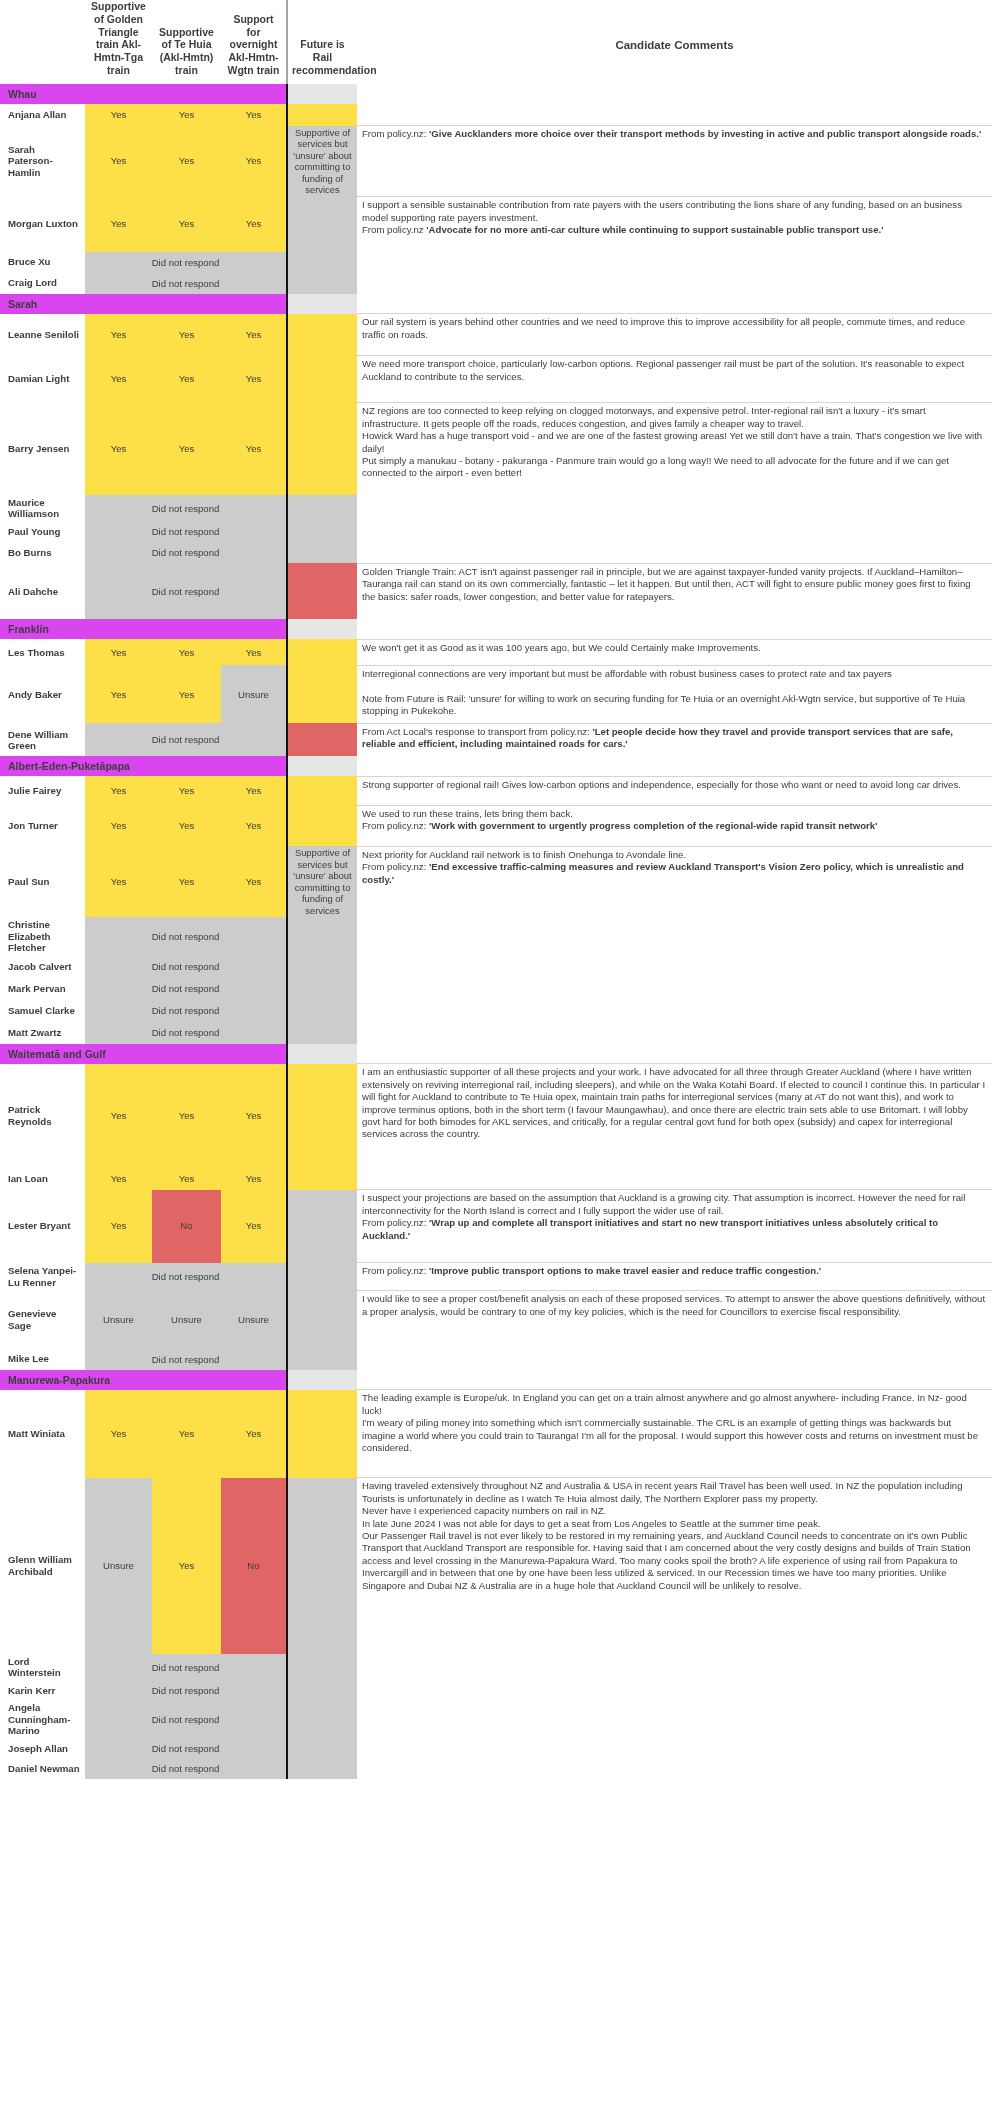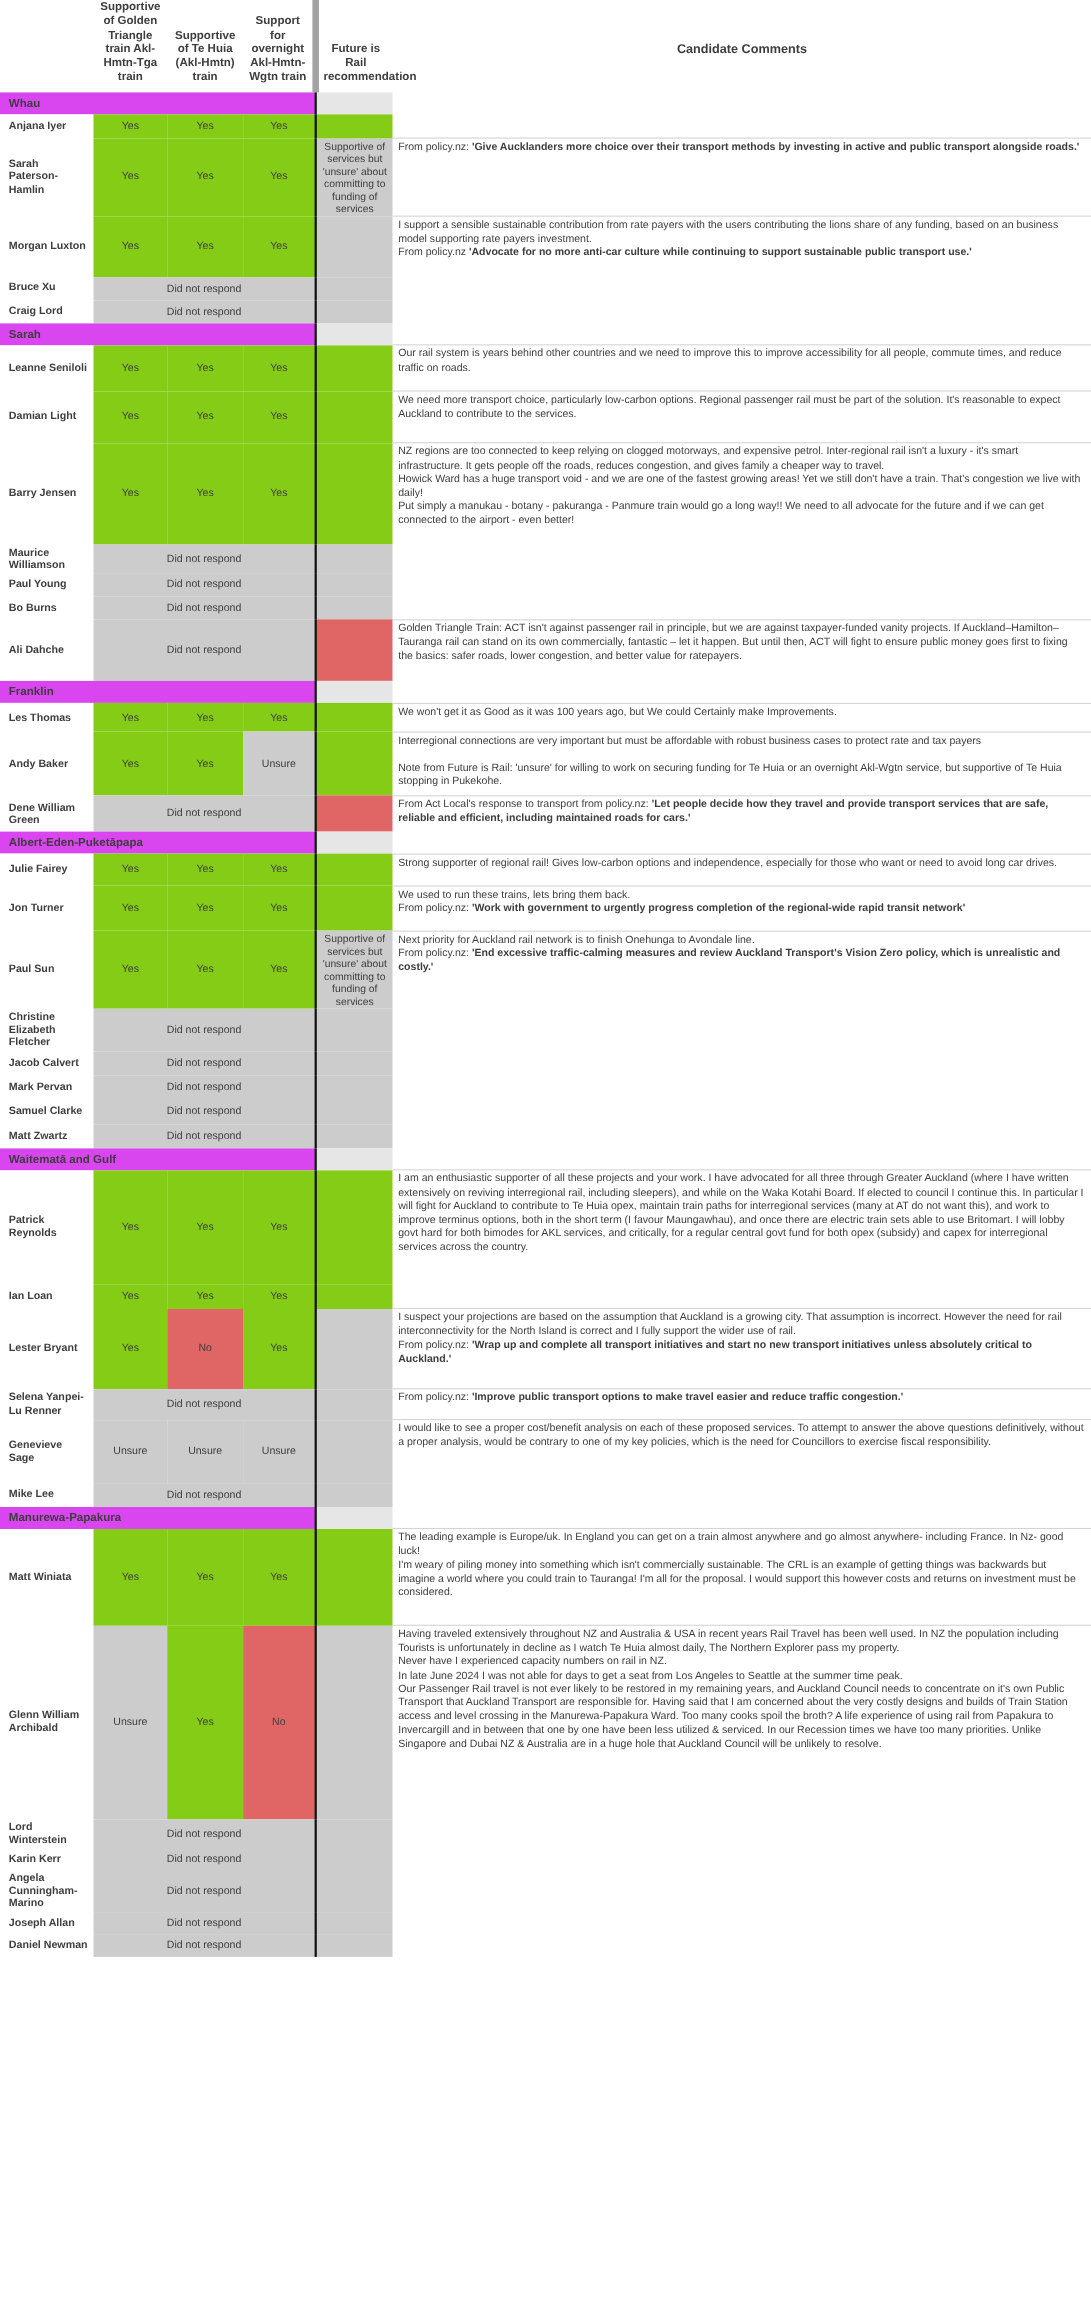--- a/index.html
+++ b/index.html
@@ -35,21 +35,21 @@
     padding: 0 4px 7px 4px;
     font-size: 10.5px;
     font-weight: bold;
     line-height: 1.22;
     color: #3d3d3d;
     text-align: center;
     background: #ffffff;
   }
   thead th.h-name { background: #ffffff; }
   thead th.h-rec {
-    border-left: 6px solid #a3a3a3;
+    border-left: 2px solid #a3a3a3;
   }
   thead th.h-com {
     font-size: 11.5px;
     padding-bottom: 32px;
   }
 
   
   tr.section td {
     background: #d946ef;
     font-weight: bold;
@@ -97,21 +97,21 @@
     font-size: 9.6px;
     line-height: 1.30;
     padding: 2px 6px 3px 5px;
     vertical-align: top;
     background: #ffffff;
     border-top: 1px solid #d4d4d4;
   }
   td.com.nb { border-top: none; }
   td.com b { font-weight: bold; }
 
-  .green { background: #84cc16; }
+  .green { background: #fde047; }
   .grey  { background: #cccccc; margin-left: 37px; }
   .red   { background: #e06666; }
 
   td.dnr {
     text-align: center;
     background: #cccccc;
     font-size: 9.6px;
   }
 </style>
 </head>
@@ -137,21 +137,21 @@
         <th class="h-com">Candidate Comments</th>
       </tr>
     </thead>
     <tbody id="tbody">
         <tr class="section">
           <td colspan="4">Whau</td>
           <td class="band-rec"></td>
           <td class="band-com"></td>
         </tr>
         <tr style="height: 22px;">
-          <td class="name">Anjana Iyer</td>
+          <td class="name">Anjana Allan</td>
           <td class="ans green">Yes</td>
           <td class="ans green">Yes</td>
           <td class="ans green">Yes</td>
           <td class="rec green"></td>
           <td class="com nb"></td>
         </tr>
         <tr style="height: 70px;">
           <td class="name">Sarah Paterson-Hamlin</td>
           <td class="ans green">Yes</td>
           <td class="ans green">Yes</td>

